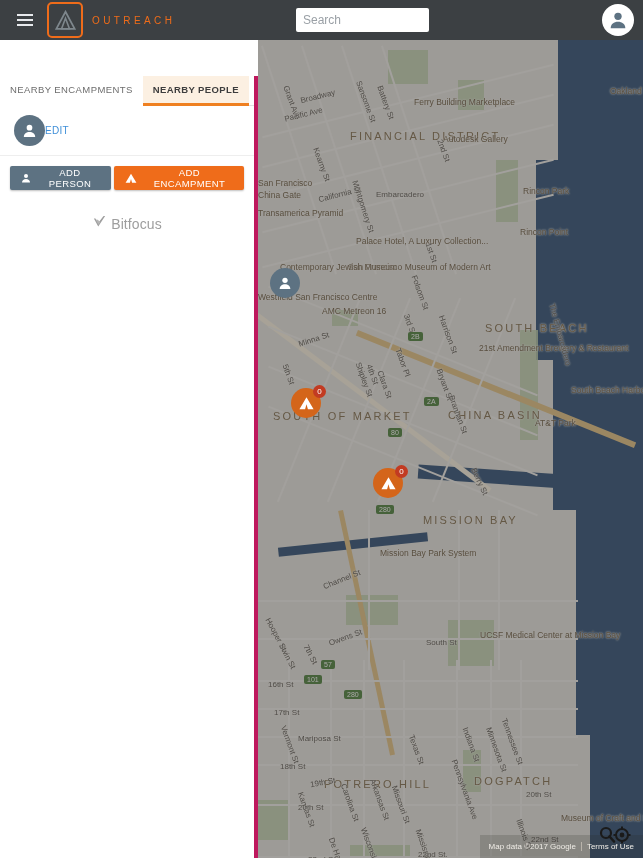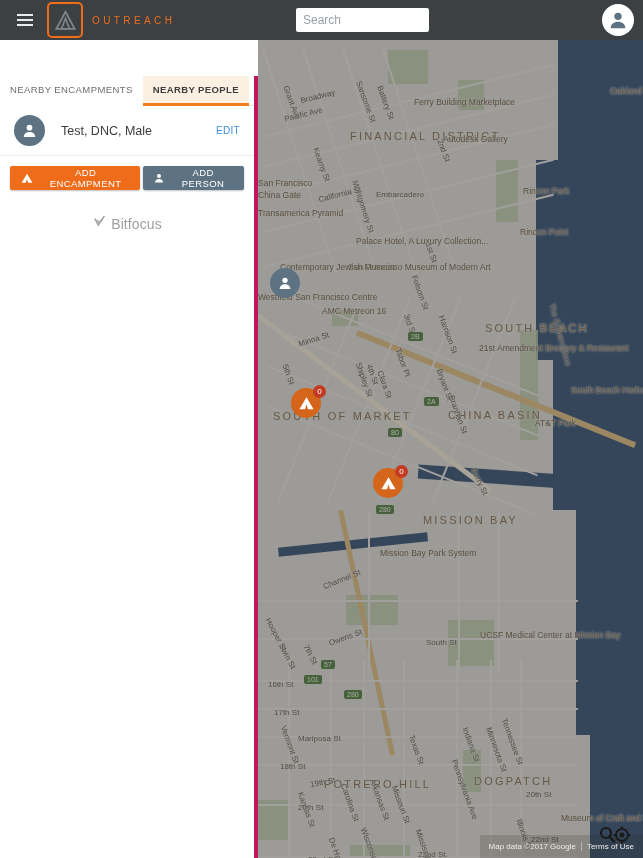--- a/index.html
+++ b/index.html
@@ -533,42 +533,41 @@
       </div>
     </div>
 
     <div class="person-row">
       <div class="person-avatar">
         <svg width="17" height="17" viewBox="0 0 24 24">
           <circle cx="12" cy="8" r="4" fill="#ffffff"></circle>
           <path d="M4 21c0-4.4 3.6-7 8-7s8 2.6 8 7z" fill="#ffffff"></path>
         </svg>
       </div>
-      <div class="person-name">Test, DNC, Male</div>
       <div class="person-edit">EDIT</div>
     </div>
 
     <div class="actions">
-      <button class="btn btn-camp">
-        <span class="bicon">
-          <svg width="14" height="13" viewBox="0 0 24 24">
-            <path d="M12 3 L22 20 H14 L12 13 L10 20 H2 Z" fill="#ffffff"></path>
-          </svg>
-        </span>
-        <span>ADD ENCAMPMENT</span>
-      </button>
       <button class="btn btn-person">
         <span class="bicon">
           <svg width="12" height="12" viewBox="0 0 24 24">
             <circle cx="12" cy="8" r="4" fill="#ffffff"></circle>
             <path d="M4 21c0-4.4 3.6-7 8-7s8 2.6 8 7z" fill="#ffffff"></path>
           </svg>
         </span>
         <span>ADD PERSON</span>
       </button>
+      <button class="btn btn-camp">
+        <span class="bicon">
+          <svg width="14" height="13" viewBox="0 0 24 24">
+            <path d="M12 3 L22 20 H14 L12 13 L10 20 H2 Z" fill="#ffffff"></path>
+          </svg>
+        </span>
+        <span>ADD ENCAMPMENT</span>
+      </button>
     </div>
 
     <div class="footer-logo">
       <span>
         <svg width="15" height="15" viewBox="0 0 24 24">
           <path d="M3 7 L10 20 L21 3 L18.5 3 L10 14 L5.5 7 Z" fill="#9e9e9e"></path>
           <path d="M6 9 L10.5 17 L13 13 L9.5 9 Z" fill="#b5b5b5"></path>
         </svg>
       </span>
       <span class="fl-text">Bitfocus</span>

